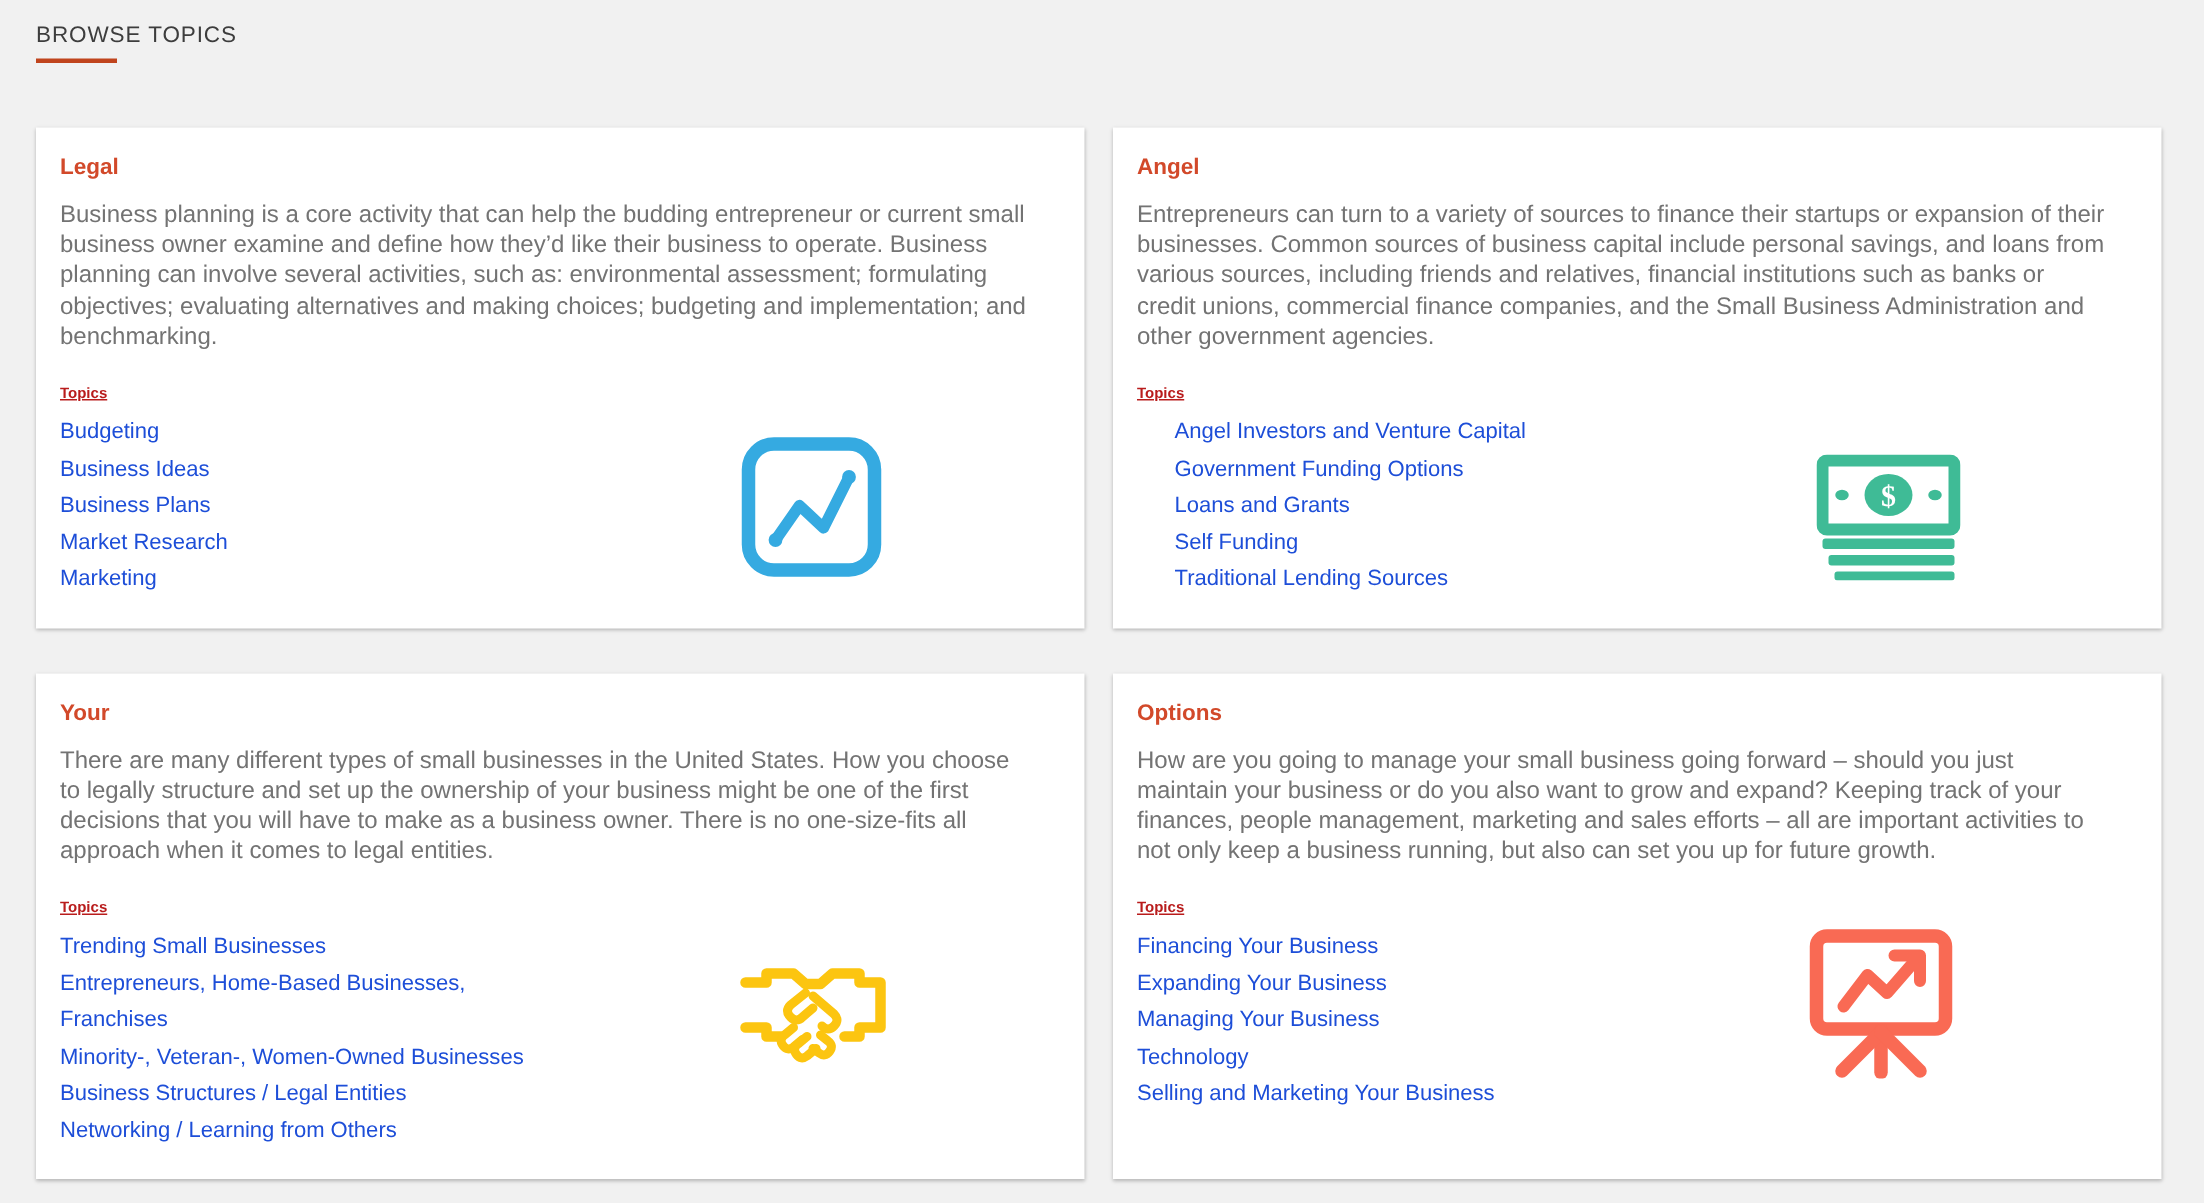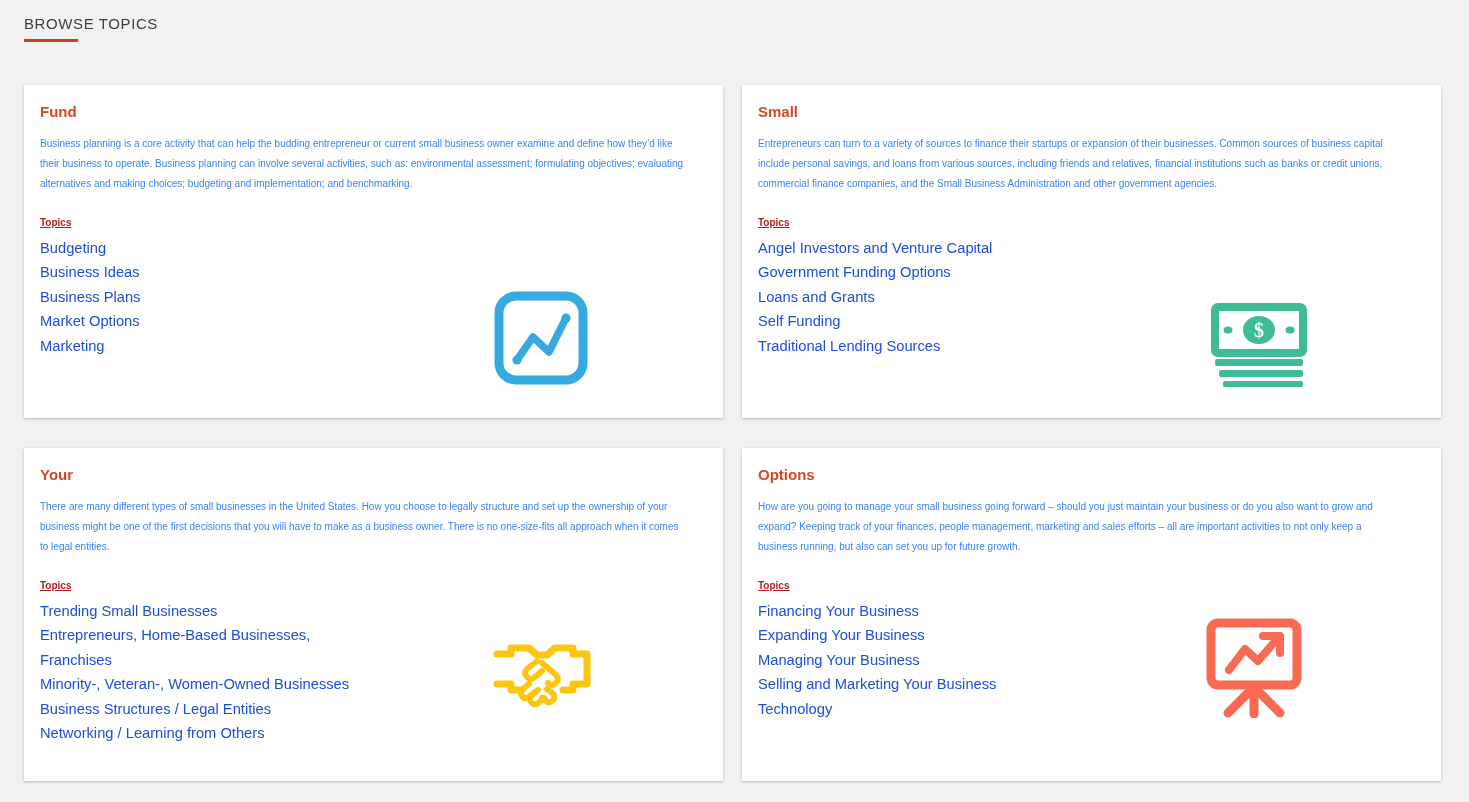--- a/index.html
+++ b/index.html
@@ -67,23 +67,23 @@
 
   .card-title {
     font-size: 15px;
     font-weight: bold;
     color: #d2492a;
     margin: 0 0 13px 0;
     line-height: 18px;
   }
 
   .card-desc {
-    font-size: 10px;
+    font-size: 16px;
     line-height: 20.2px;
-    color: #3b82f6;
+    color: #737373;
     margin: 0 0 18px 0;
     max-width: 645px;
     font-weight: 400;
   }
 
   .topics-heading {
     font-size: 10px;
     font-weight: bold;
     color: #b91c1c;
     margin: 0 0 4px 0;
@@ -115,57 +115,57 @@
     pointer-events: none;
   }
   .icon-plan    { left: 469px; top: 205px; }
   .icon-fund    { left: 469px; top: 218px; }
   .icon-start   { left: 469px; top: 192px; }
   .icon-manage  { left: 460px; top: 170px; }
 
   
   .card-start .topics-list { max-width: 340px; }
   .card-manage .topics-list { max-width: 420px; }
-  .card-fund .topics-list { max-width: 430px; }
+  .card-fund .topics-list { max-width: 430px; margin-left: 25px; }
 </style>
 </head>
 <body>
 
 <div class="page">
 
   <div class="section-header">
     <span class="label">BROWSE TOPICS</span>
     <div class="underline"></div>
   </div>
 
   <div class="grid">
 
     <div class="card card-plan">
-      <h3 class="card-title">Fund</h3>
+      <h3 class="card-title">Legal</h3>
       <p class="card-desc">Business planning is a core activity that can help the budding entrepreneur or current small business owner examine and define how they’d like their business to operate. Business planning can involve several activities, such as: environmental assessment; formulating objectives; evaluating alternatives and making choices; budgeting and implementation; and benchmarking.</p>
       <div class="topics-heading">Topics</div>
       <ul class="topics-list">
         <li><a class="topic-link">Budgeting</a></li>
         <li><a class="topic-link">Business Ideas</a></li>
         <li><a class="topic-link">Business Plans</a></li>
-        <li><a class="topic-link">Market Options</a></li>
+        <li><a class="topic-link">Market Research</a></li>
         <li><a class="topic-link">Marketing</a></li>
       </ul>
       <div class="card-icon icon-plan">
         <svg width="96" height="96" viewBox="0 0 96 96" xmlns="http://www.w3.org/2000/svg">
           <rect x="6" y="6" width="84" height="84" rx="17" ry="17" fill="none" stroke="#35aae1" stroke-width="9"></rect>
           <polyline points="24,70 40,47 56,62 73,28" fill="none" stroke="#35aae1" stroke-width="7.5" stroke-linecap="round" stroke-linejoin="round"></polyline>
           <circle cx="24" cy="70" r="4.6" fill="#35aae1"></circle>
           <circle cx="73" cy="28" r="4.6" fill="#35aae1"></circle>
         </svg>
       </div>
     </div>
 
     <div class="card card-fund">
-      <h3 class="card-title">Small</h3>
+      <h3 class="card-title">Angel</h3>
       <p class="card-desc">Entrepreneurs can turn to a variety of sources to finance their startups or expansion of their businesses. Common sources of business capital include personal savings, and loans from various sources, including friends and relatives, financial institutions such as banks or credit unions, commercial finance companies, and the Small Business Administration and other government agencies.</p>
       <div class="topics-heading">Topics</div>
       <ul class="topics-list">
         <li><a class="topic-link">Angel Investors and Venture Capital</a></li>
         <li><a class="topic-link">Government Funding Options</a></li>
         <li><a class="topic-link">Loans and Grants</a></li>
         <li><a class="topic-link">Self Funding</a></li>
         <li><a class="topic-link">Traditional Lending Sources</a></li>
       </ul>
       <div class="card-icon icon-fund">
@@ -211,22 +211,22 @@
     </div>
 
     <div class="card card-manage">
       <h3 class="card-title">Options</h3>
       <p class="card-desc">How are you going to manage your small business going forward – should you just maintain your business or do you also want to grow and expand? Keeping track of your finances, people management, marketing and sales efforts – all are important activities to not only keep a business running, but also can set you up for future growth.</p>
       <div class="topics-heading">Topics</div>
       <ul class="topics-list">
         <li><a class="topic-link">Financing Your Business</a></li>
         <li><a class="topic-link">Expanding Your Business</a></li>
         <li><a class="topic-link">Managing Your Business</a></li>
+        <li><a class="topic-link">Technology</a></li>
         <li><a class="topic-link">Selling and Marketing Your Business</a></li>
-        <li><a class="topic-link">Technology</a></li>
       </ul>
       <div class="card-icon icon-manage">
         <svg width="104" height="100" viewBox="0 0 104 100" xmlns="http://www.w3.org/2000/svg">
           <rect x="9" y="5" width="86" height="62" rx="7" ry="7" fill="none" stroke="#f96a54" stroke-width="9"></rect>
           <polyline points="27,52 43,31 56,43 76,20" fill="none" stroke="#f96a54" stroke-width="8" stroke-linecap="round" stroke-linejoin="round"></polyline>
           <polyline points="61,18 78,18 78,35" fill="none" stroke="#f96a54" stroke-width="8" stroke-linecap="round" stroke-linejoin="round"></polyline>
           <g stroke="#f96a54" stroke-width="9" stroke-linecap="round">
             <line x1="52" y1="68" x2="52" y2="96"></line>
             <line x1="52" y1="69" x2="26" y2="95"></line>
             <line x1="52" y1="69" x2="78" y2="95"></line>

